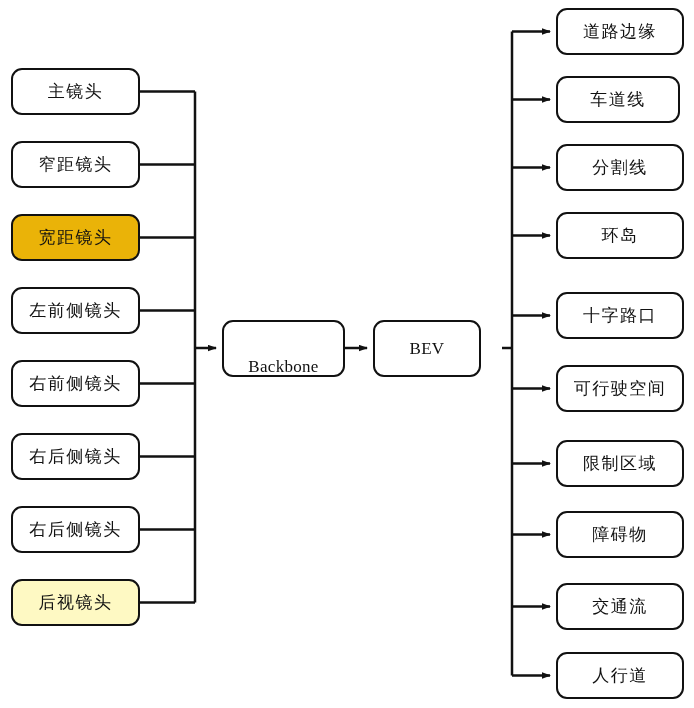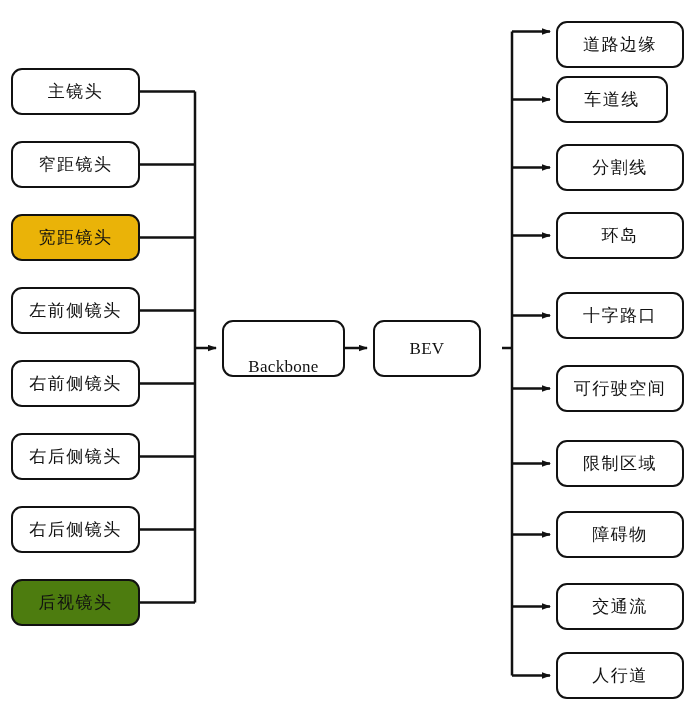--- a/index.html
+++ b/index.html
@@ -115,35 +115,35 @@
   </div>
   <div class="node cn" style="left: 11px; top: 360px; width: 129px; height: 47px; background: rgb(255, 255, 255); border-color: rgb(17, 17, 17);">
     <span class="node-label">右前侧镜头</span>
   </div>
   <div class="node cn" style="left: 11px; top: 433px; width: 129px; height: 47px; background: rgb(255, 255, 255); border-color: rgb(17, 17, 17);">
     <span class="node-label">右后侧镜头</span>
   </div>
   <div class="node cn" style="left: 11px; top: 506px; width: 129px; height: 47px; background: rgb(255, 255, 255); border-color: rgb(17, 17, 17);">
     <span class="node-label">右后侧镜头</span>
   </div>
-  <div class="node cn" style="left: 11px; top: 579px; width: 129px; height: 47px; background: #4d7c0f; border-color: rgb(17, 17, 17); justify-content: center;">
+  <div class="node cn" style="left: 11px; top: 579px; width: 129px; height: 47px; background: #fef9c3; border-color: rgb(17, 17, 17); justify-content: center;">
     <span class="node-label">后视镜头</span>
   </div>
 
   <div class="node latin" style="left: 222px; top: 320px; width: 123px; height: 57px; background: rgb(255, 255, 255); border-color: rgb(17, 17, 17); align-items: flex-end;">
     <span class="node-label">Backbone</span>
   </div>
   <div class="node latin" style="left: 373px; top: 320px; width: 108px; height: 57px; background: rgb(255, 255, 255); border-color: rgb(17, 17, 17);">
     <span class="node-label">BEV</span>
   </div>
 
-  <div class="node cn" style="left: 556px; top: 8px; width: 128px; height: 47px; background: rgb(255, 255, 255); border-color: rgb(17, 17, 17); margin-top: 13px;">
+  <div class="node cn" style="left: 556px; top: 8px; width: 128px; height: 47px; background: rgb(255, 255, 255); border-color: rgb(17, 17, 17);">
     <span class="node-label">道路边缘</span>
   </div>
-  <div class="node cn" style="left: 556px; top: 76px; width: 112px; height: 47px; background: rgb(255, 255, 255); border-color: rgb(17, 17, 17);">
+  <div class="node cn" style="left: 556px; top: 76px; width: 124px; height: 47px; background: rgb(255, 255, 255); border-color: rgb(17, 17, 17);">
     <span class="node-label">车道线</span>
   </div>
   <div class="node cn" style="left: 556px; top: 144px; width: 128px; height: 47px; background: rgb(255, 255, 255); border-color: rgb(17, 17, 17);">
     <span class="node-label">分割线</span>
   </div>
   <div class="node cn" style="left: 556px; top: 212px; width: 128px; height: 47px; background: rgb(255, 255, 255); border-color: rgb(17, 17, 17);">
     <span class="node-label">环岛</span>
   </div>
   <div class="node cn" style="left: 556px; top: 292px; width: 128px; height: 47px; background: rgb(255, 255, 255); border-color: rgb(17, 17, 17);">
     <span class="node-label">十字路口</span>

